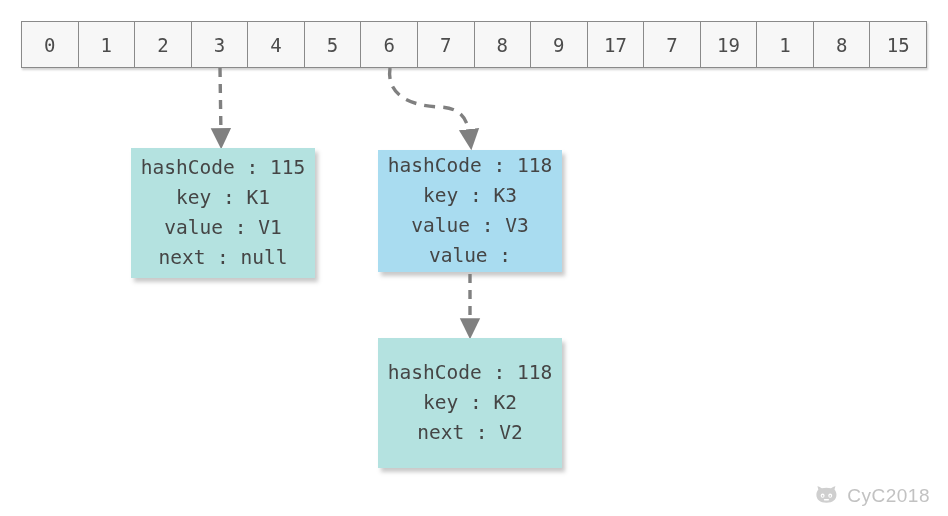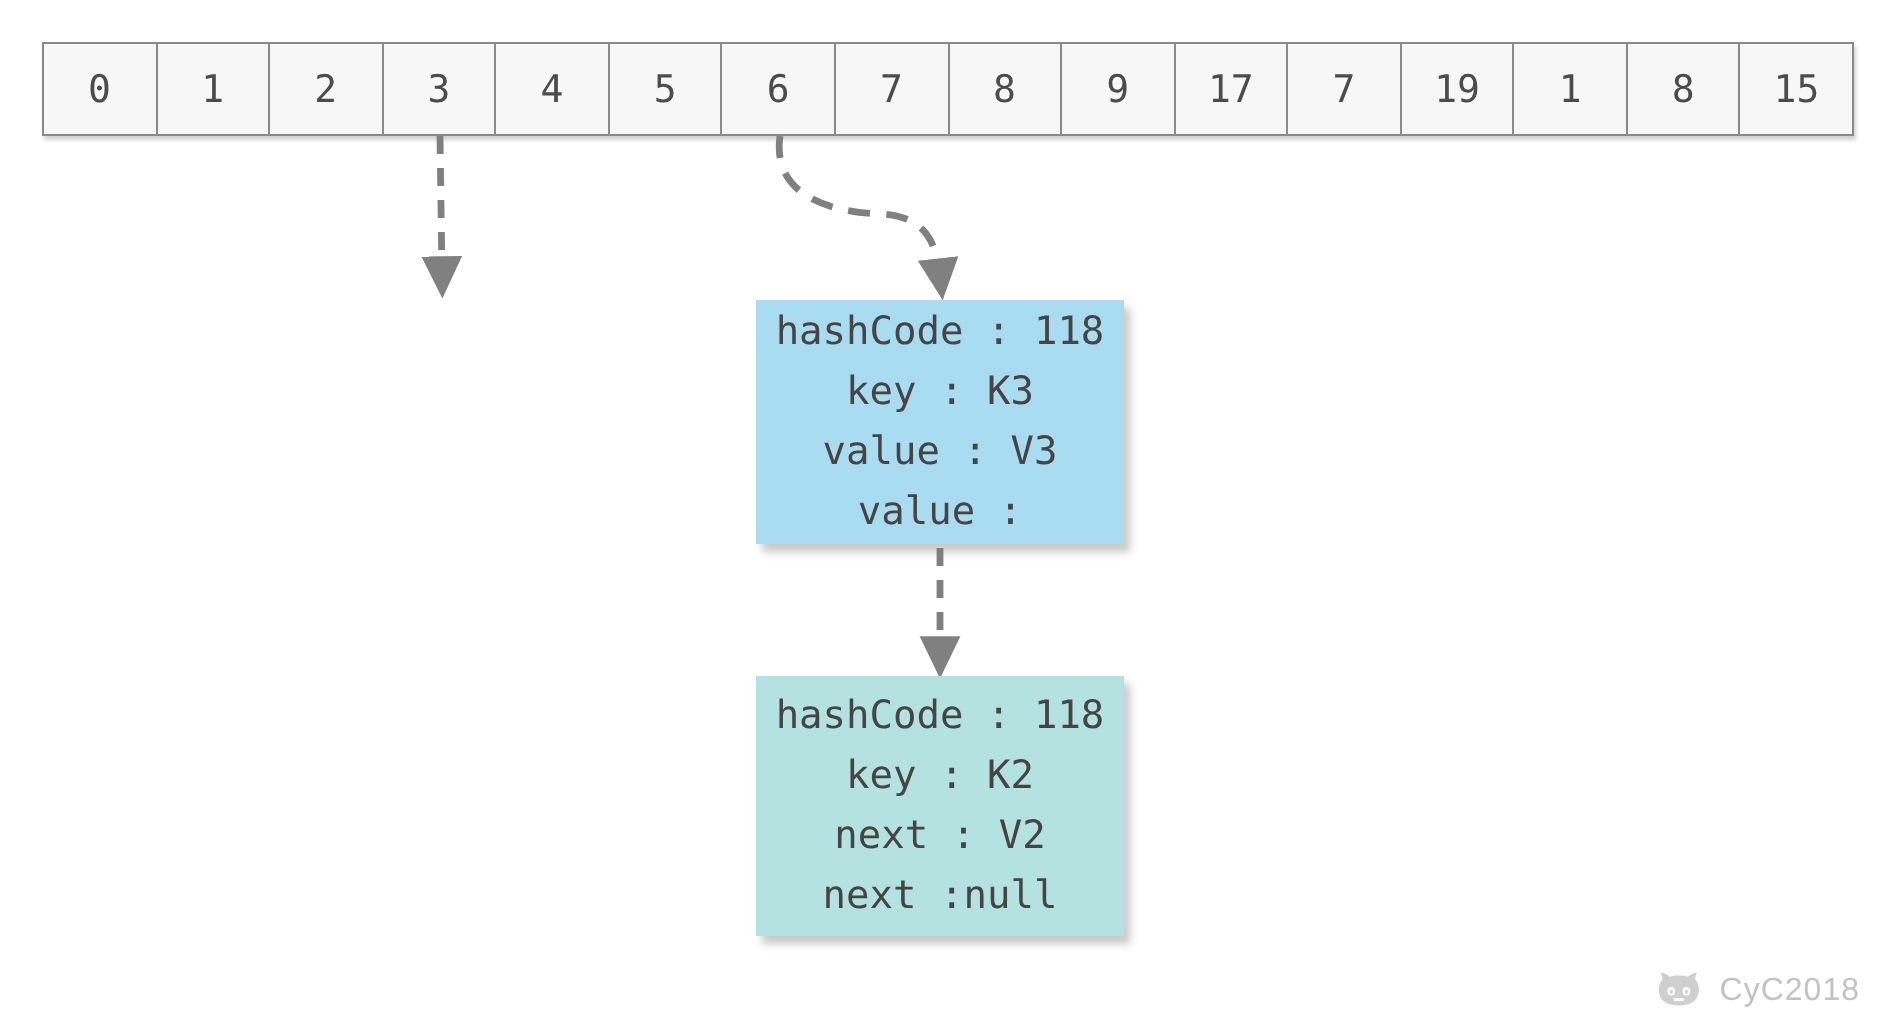--- a/index.html
+++ b/index.html
@@ -82,21 +82,21 @@
   #watermark {
     position: absolute;
     right: 18px;
     bottom: 8px;
     display: flex;
     align-items: center;
     gap: 7px;
   }
   #watermark-text {
     font-family: "Liberation Sans", sans-serif;
-    font-size: 16px;
+    font-size: 19px;
     color: #c2c2c2;
     letter-spacing: 0.5px;
   }
 </style>
 </head>
 <body>
 
 <div id="canvas">
 
   <div id="bucket-array">
@@ -125,33 +125,38 @@
       </marker>
     </defs>
 
     <path d="M220,68 L221,137" stroke="#808080" stroke-width="3.4" fill="none" stroke-dasharray="9,7" marker-end="url(#arrowhead)"></path>
 
     <path d="M390,68 C386,96 412,106 440,107 C462,108 468,120 470,138" stroke="#808080" stroke-width="3.4" fill="none" stroke-dasharray="11,8" marker-end="url(#arrowhead)"></path>
 
     <path d="M470,274 L470,327" stroke="#808080" stroke-width="3.4" fill="none" stroke-dasharray="9,7" marker-end="url(#arrowhead)"></path>
   </svg>
 
+  <div class="node-box" id="node-k1">
+    <div class="node-line">hashCode : 115</div>
+    <div class="node-line">key : K1</div>
+    <div class="node-line">value : V1</div>
+    <div class="node-line">next : null</div>
+  </div>
 
   <div class="node-box" id="node-k3">
     <div class="node-line">hashCode : 118</div>
     <div class="node-line">key : K3</div>
     <div class="node-line">value : V3</div>
     <div class="node-line">value :</div>
   </div>
 
   <div class="node-box" id="node-k2">
     <div class="node-line">hashCode : 118</div>
     <div class="node-line">key : K2</div>
     <div class="node-line">next : V2</div>
-    <div class="node-line">next :null</div>
   </div>
 
   <div id="watermark">
     <svg width="27" height="24" viewBox="0 0 32 28">
       <path fill="#cfcfcf" d="M5.2 2.4c0.5 1.4 0.9 2.9 1.1 4.0C4.8 8.1 4.0 10.2 4.0 12.6
                c0 5.9 4.4 9.4 11.9 9.4s11.9-3.5 11.9-9.4c0-2.4-0.8-4.5-2.3-6.2
                c0.2-1.1 0.6-2.6 1.1-4.0c-1.9 0.2-3.9 1.3-5.3 2.5
                c-1.6-0.5-3.4-0.7-5.4-0.7s-3.8 0.2-5.4 0.7C9.1 3.7 7.1 2.6 5.2 2.4z"></path>
       <ellipse cx="11.4" cy="13.6" rx="2.3" ry="2.5" fill="#ffffff"></ellipse>
       <ellipse cx="20.4" cy="13.6" rx="2.3" ry="2.5" fill="#ffffff"></ellipse>

